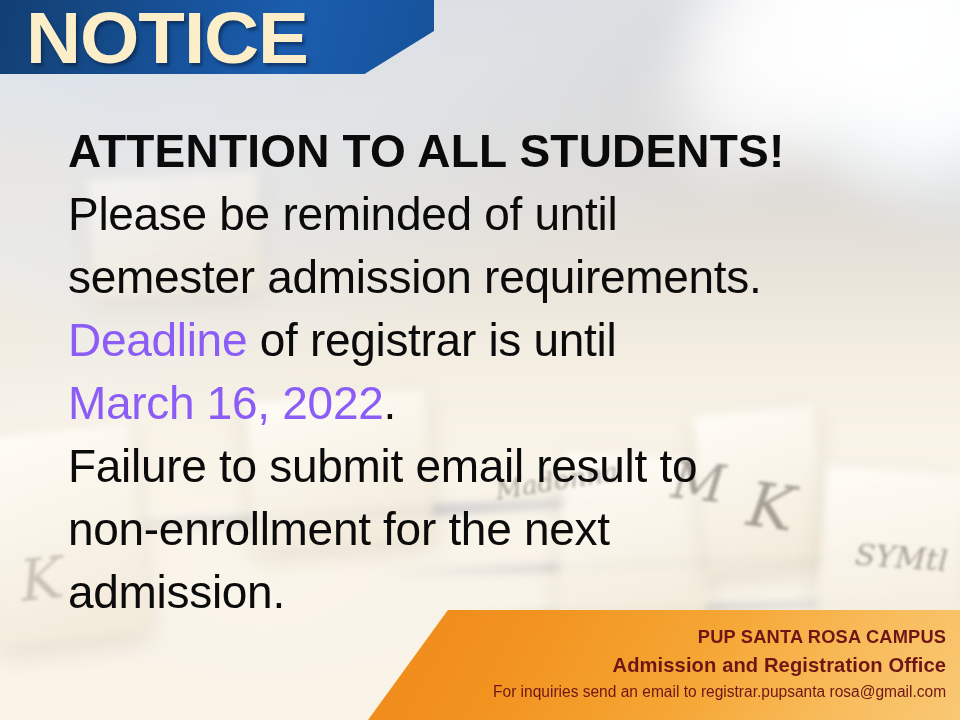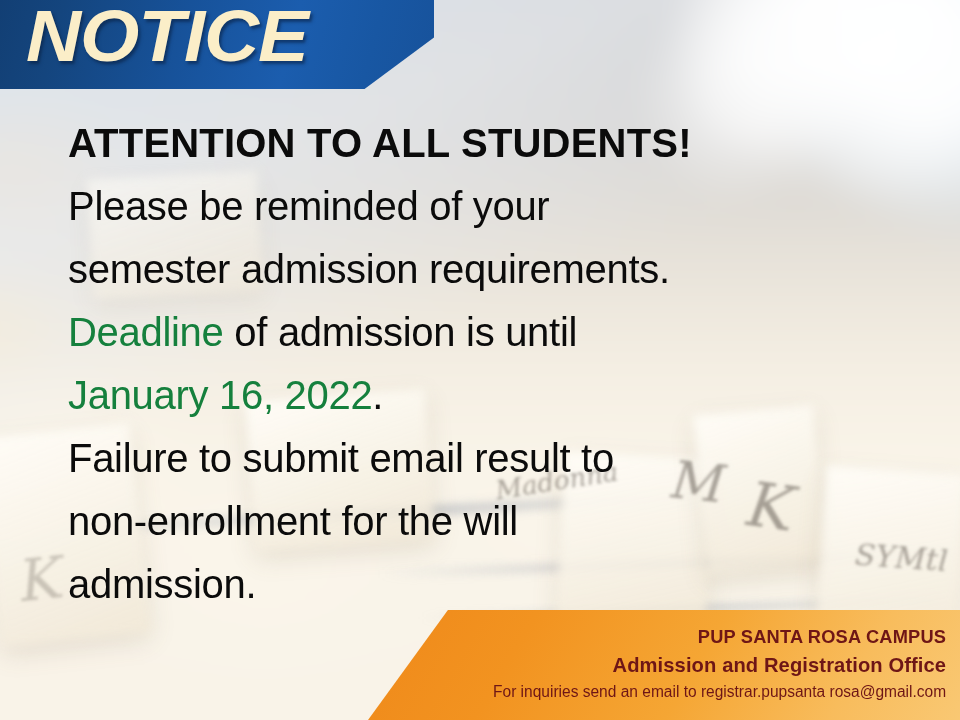--- a/index.html
+++ b/index.html
@@ -71,63 +71,62 @@
     background: linear-gradient(to right, rgba(160,165,175,0.0), rgba(150,158,172,0.55), rgba(170,172,178,0.12));
     filter: blur(4px);
   }
 
   
   .notice-ribbon {
     position: absolute;
     left: 0;
     top: 0;
     width: 434px;
-    height: 89px;
+    height: 74px;
     background: linear-gradient(105deg, #123f74 0%, #14457e 14%, #17529a 42%, #1b5dae 66%, #1857a3 84%, #17529b 100%);
     -webkit-clip-path: polygon(0 0, 100% 0, 100% 42%, 84% 100%, 0 100%);
     clip-path: polygon(0 0, 100% 0, 100% 42%, 84% 100%, 0 100%);
     display: flex;
-    align-items: flex-start;
-    font-style: italic;
+    align-items: flex-end;
   }
   .notice-word {
     margin-left: 26px;
     font-family: "Liberation Sans", sans-serif;
     font-weight: bold;
     font-size: 72px;
     line-height: 1;
     letter-spacing: -1px;
     color: #fbeec8;
     text-shadow: 2px 3px 3px rgba(8,28,58,0.55);
     transform: scaleX(1.06);
     transform-origin: left center;
     white-space: nowrap;
   }
 
   
   .body-copy {
     position: absolute;
     left: 68px;
-    top: 112px;
+    top: 120px;
     width: 860px;
     font-family: "Liberation Sans", sans-serif;
-    font-size: 40px;
+    font-size: 46px;
     line-height: 63px;
     color: #0b0b0b;
     letter-spacing: -0.3px;
   }
   .body-copy .line {
     white-space: nowrap;
   }
   .line-headline {
     font-weight: bold;
     letter-spacing: 0.2px;
   }
   .accent-red {
-    color: #15803d;
+    color: #8b5cf6;
   }
 
   
   .footer-banner {
     position: absolute;
     left: 368px;
     bottom: 0;
     width: 592px;
     height: 110px;
     background: linear-gradient(118deg, #f08a1b 0%, #f2931f 22%, #f4a22f 48%, #f6b košt 48%, #f7b košt 60%);
@@ -198,41 +197,41 @@
 
   <div class="notice-ribbon">
     <div class="notice-word">NOTICE</div>
   </div>
 
   <div class="body-copy">
 
     <div class="line line-headline">ATTENTION TO ALL STUDENTS!</div>
 
     <div class="line">
-      <span>Please be reminded of your</span>
+      <span>Please be reminded of until</span>
     </div>
 
     <div class="line">
       <span>semester admission requirements.</span>
     </div>
 
     <div class="line">
-      <span class="accent-red">Deadline</span><span> of admission is until</span>
-    </div>
-
-    <div class="line">
-      <span class="accent-red">January 16, 2022</span><span>.</span>
+      <span class="accent-red">Deadline</span><span> of registrar is until</span>
+    </div>
+
+    <div class="line">
+      <span class="accent-red">March 16, 2022</span><span>.</span>
     </div>
 
     <div class="line">
       <span>Failure to submit email result to</span>
     </div>
 
     <div class="line">
-      <span>non-enrollment for the will</span>
+      <span>non-enrollment for the next</span>
     </div>
 
     <div class="line">
       <span>admission.</span>
     </div>
   </div>
 
   <div class="footer-banner"></div>
   <div class="footer-inner" style="right:14px; bottom:16px; top:auto;">
     <div class="footer-line-1">PUP SANTA ROSA CAMPUS</div>

